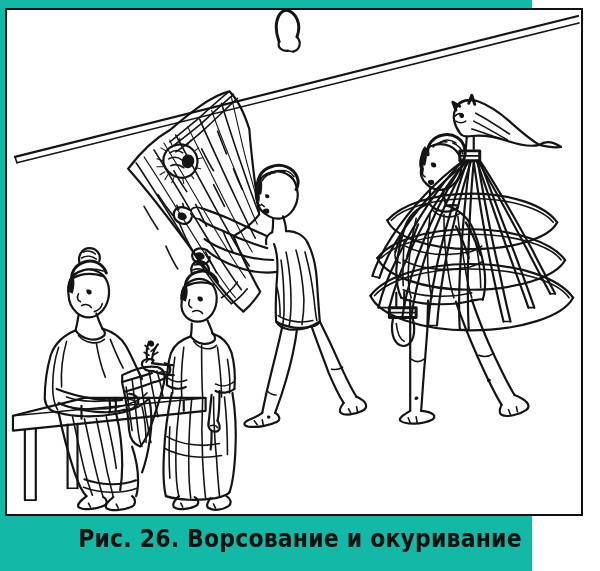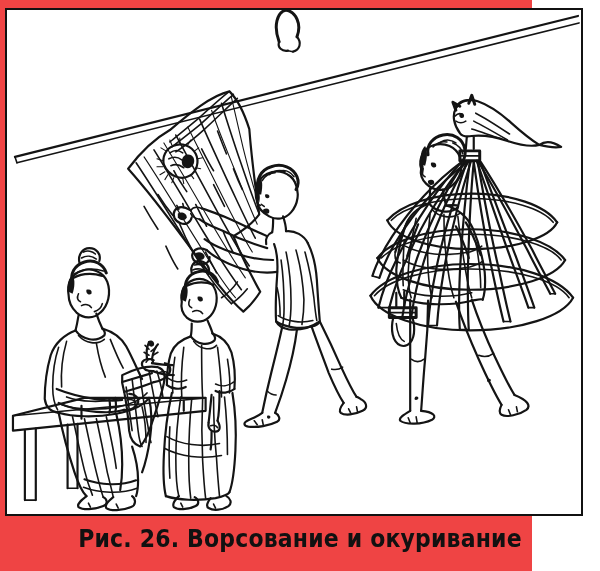--- a/index.html
+++ b/index.html
@@ -10,21 +10,21 @@
   body {
     width: 600px;
     height: 571px;
     font-family: "Liberation Sans", sans-serif;
     overflow: hidden;
   }
   #figure-page {
     position: relative;
     width: 532px;
     height: 571px;
-    background: #ef4444;
+    background: #14b8a6;
   }
   #illustration-frame {
     position: absolute;
     left: 5px;
     top: 8px;
     width: 578px;
     height: 508px;
     border: 2px solid #111111;
     box-sizing: border-box;
     background: #ffffff;

